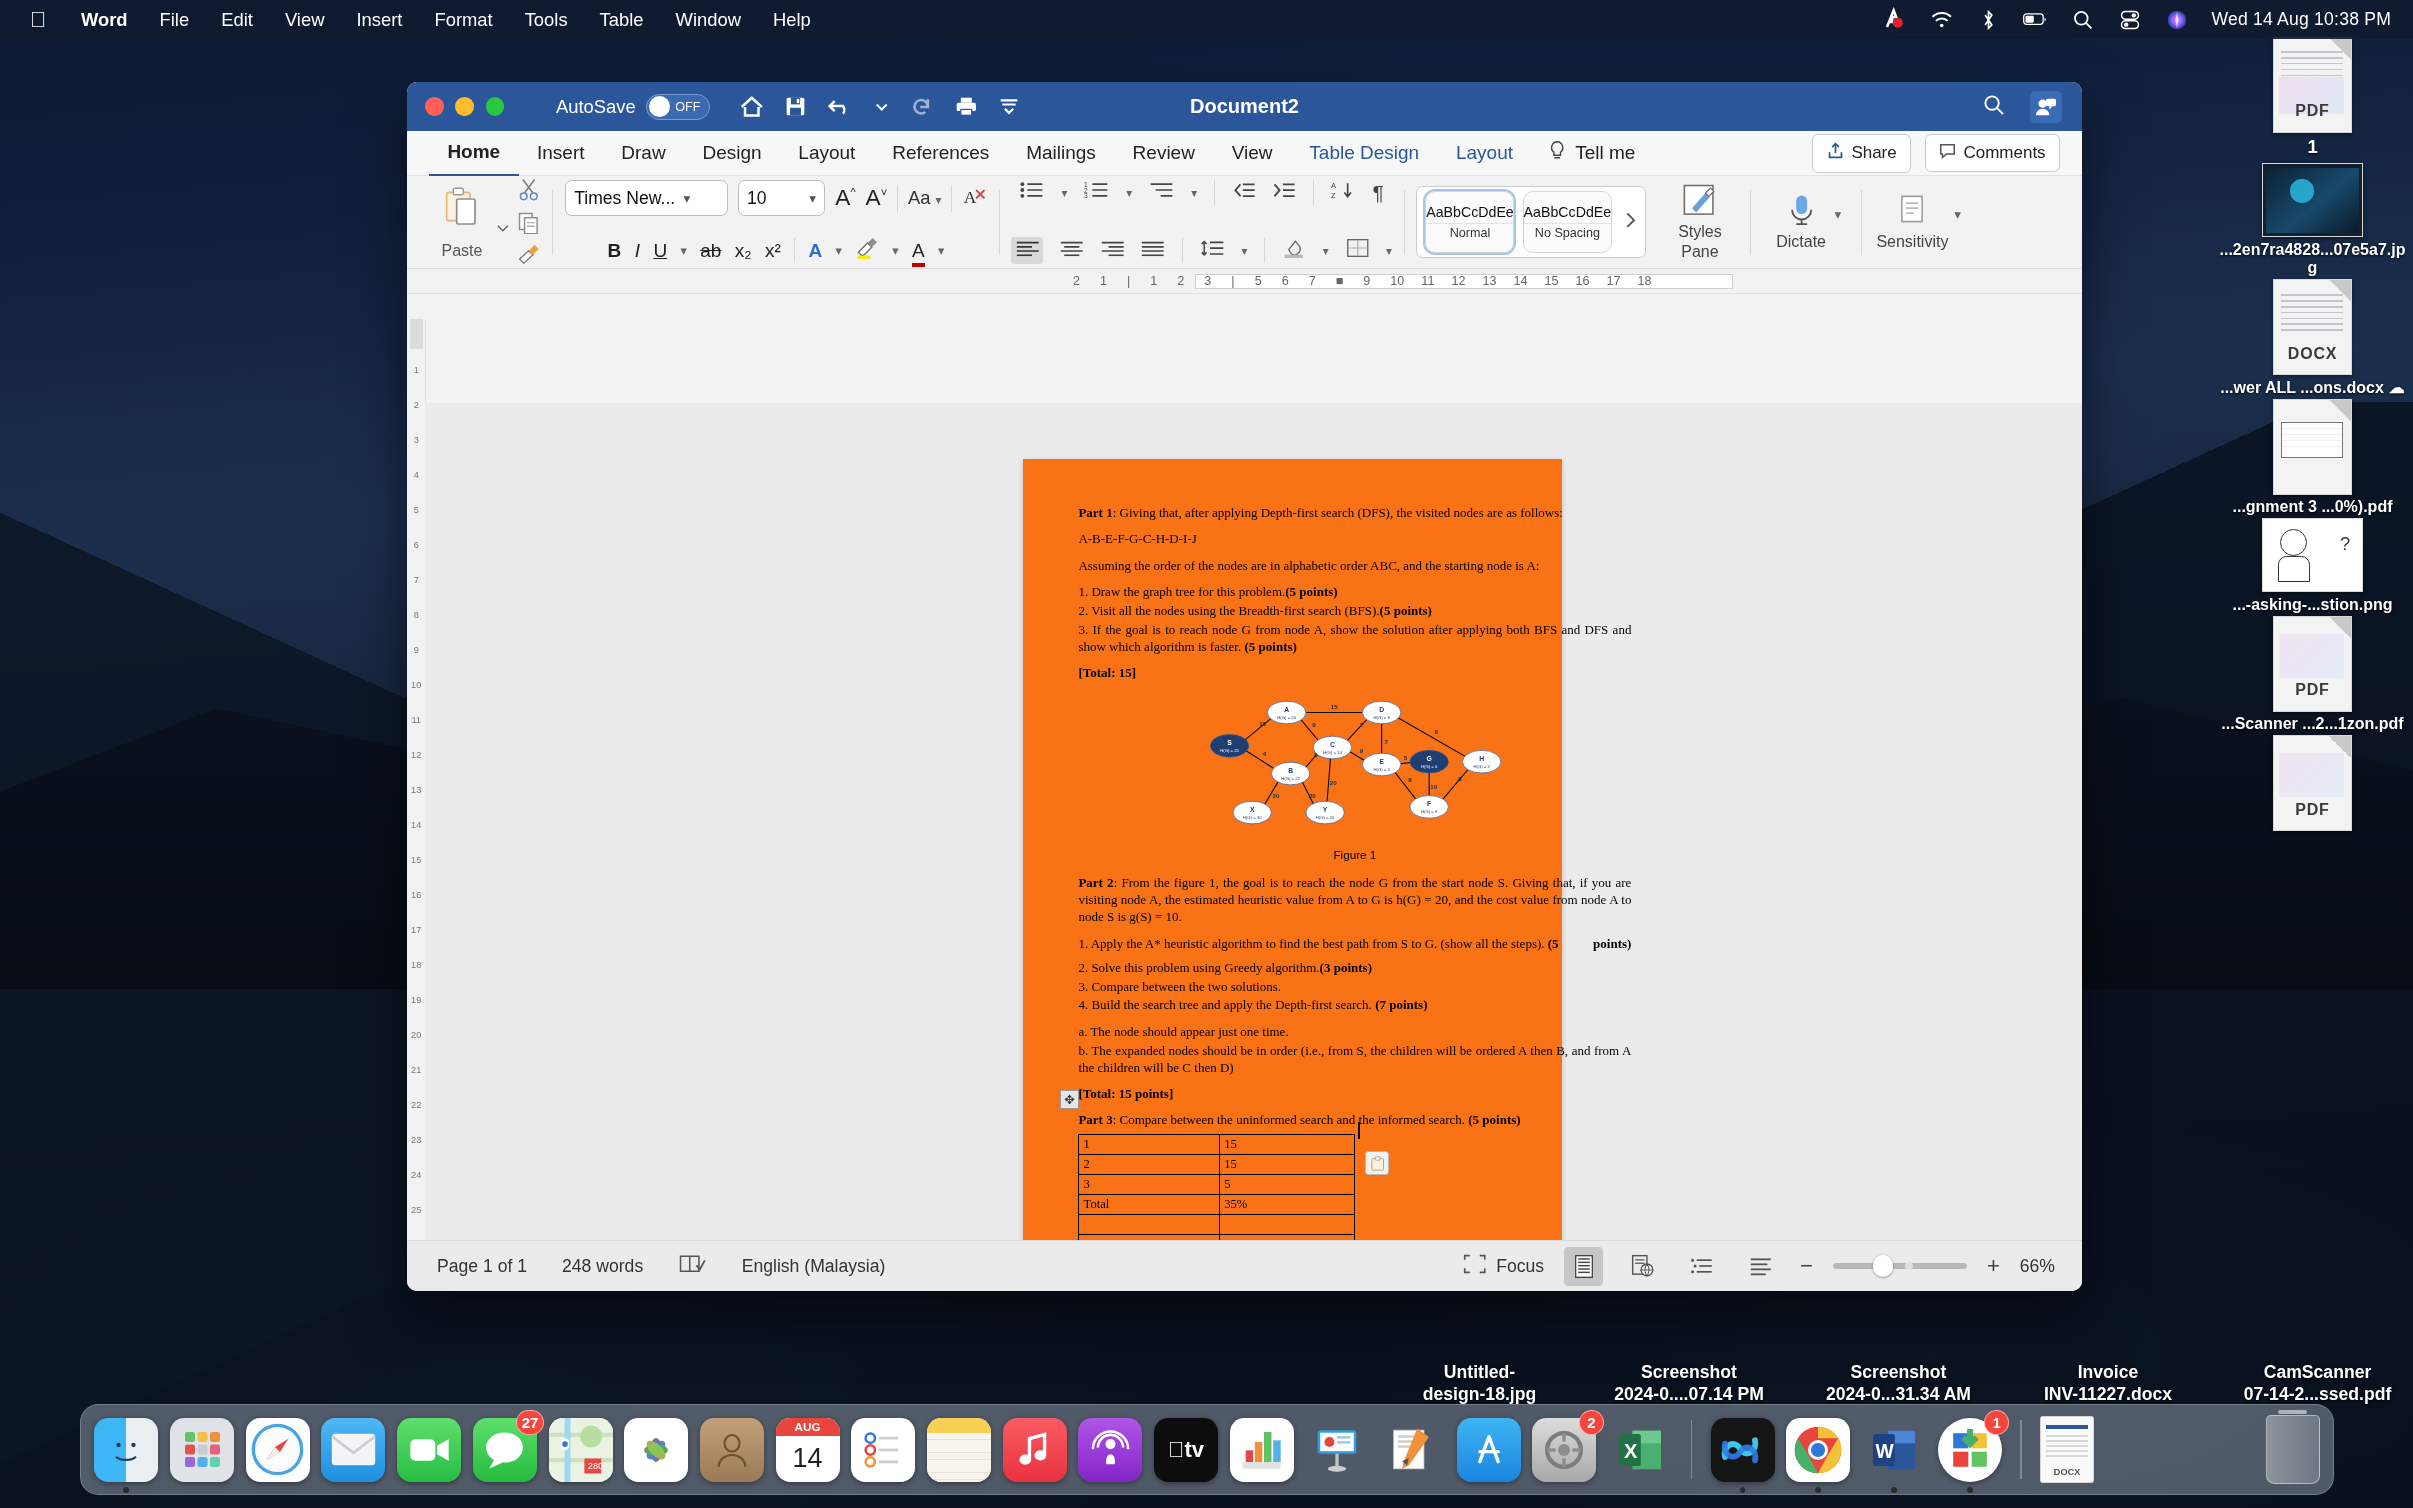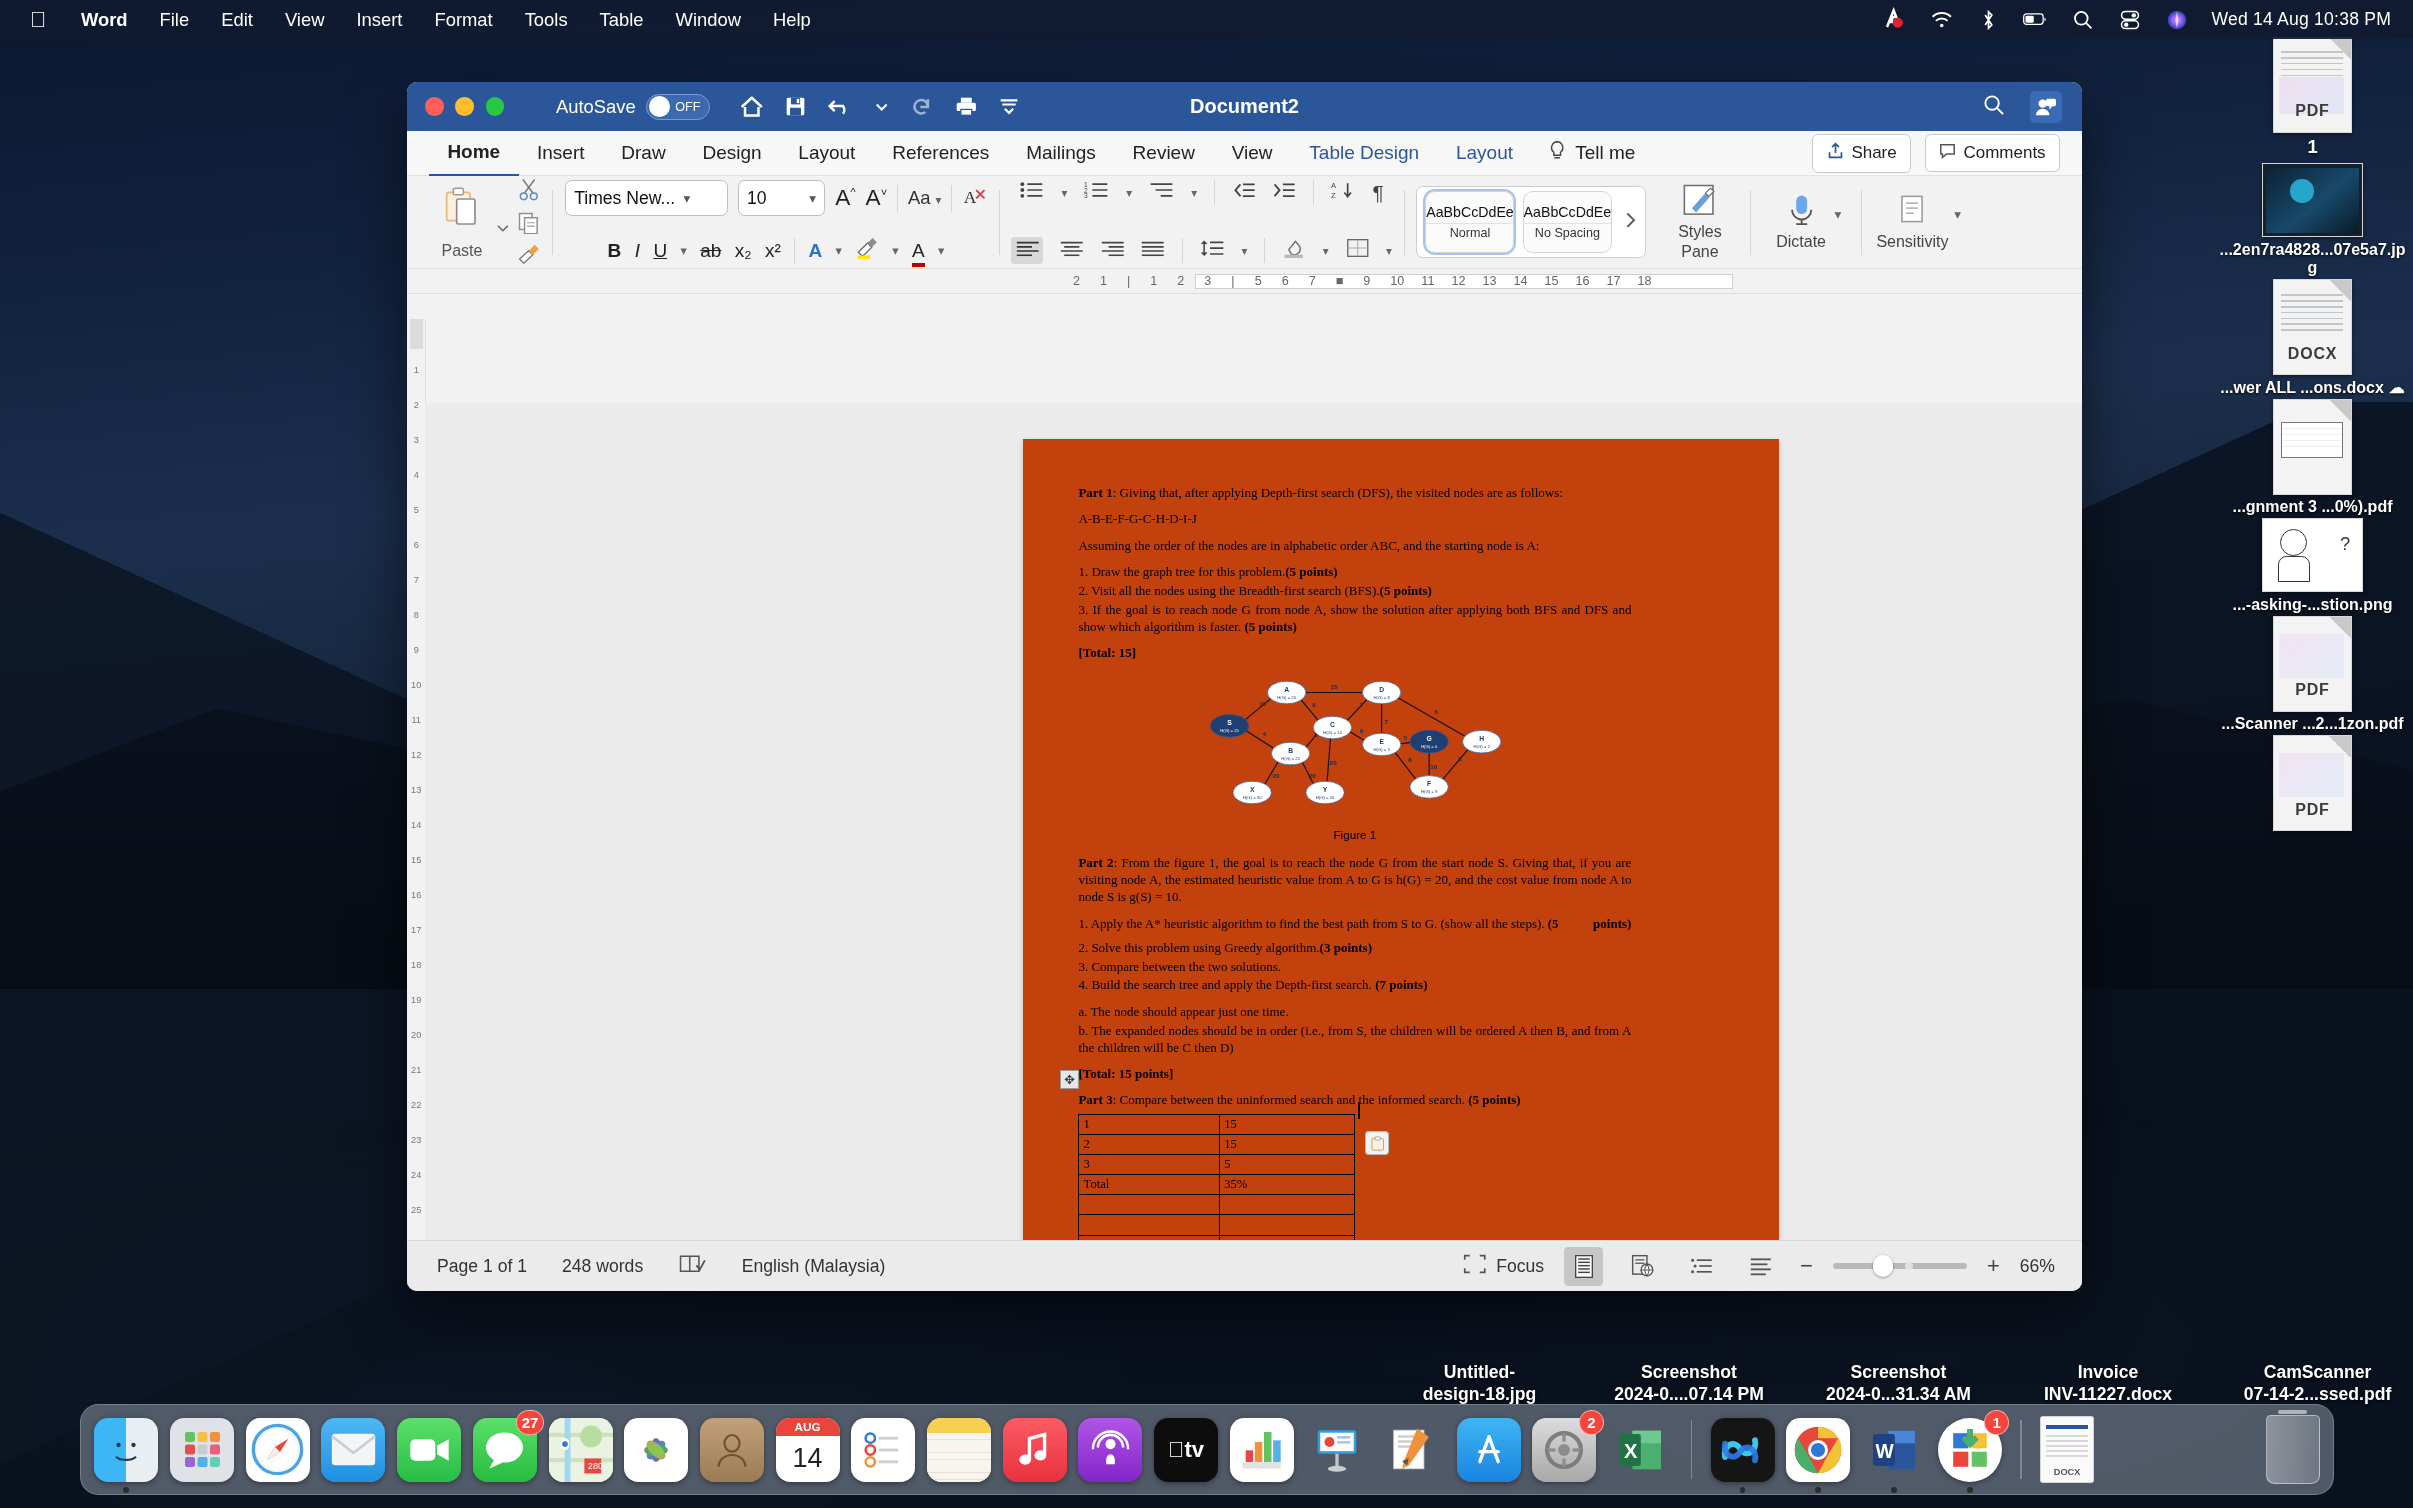--- a/index.html
+++ b/index.html
@@ -127,21 +127,21 @@
      line-height:1.1;text-align:center;gap:2.5px;}
 
   
   #hruler{height:23.5px;background:#f2f2f2;position:relative;border-bottom:0.8px solid #e0e0e0;}
   #hruler .rl{position:absolute;top:5px;height:13.4px;background:#fff;border:0.8px solid #cfcfcf;}
   #hruler .ticks{position:absolute;left:0;right:0;top:3.4px;height:17px;display:flex;
      align-items:center;font-size:12.6px;color:#666;}
 
   
   #canvas{position:absolute;left:18.4px;top:321px;right:0;bottom:50px;background:#ebebeb;overflow:hidden;}
-  #page{position:absolute;left:598px;top:36px;width:756px;height:930px;background:#c2410c;
+  #page{position:absolute;left:598px;top:56px;width:539px;height:930px;background:#f97316;
      box-shadow:0 1.7px 5.9px rgba(0,0,0,.18);}
   .doc{position:absolute;left:55px;top:45px;width:553px;font-family:"Liberation Serif",serif;
      font-size:13px;color:#000;line-height:1.32;}
   .doc p{margin:0 0 9.2px 0;text-align:justify;}
   .doc .just{text-align:justify;}
   .b{font-weight:bold;}
   .right{text-align:right;}
   .figcap{text-align:center;font-family:"Liberation Sans",sans-serif;font-size:11.7px;margin:5px 0 11.7px;}
 
   

